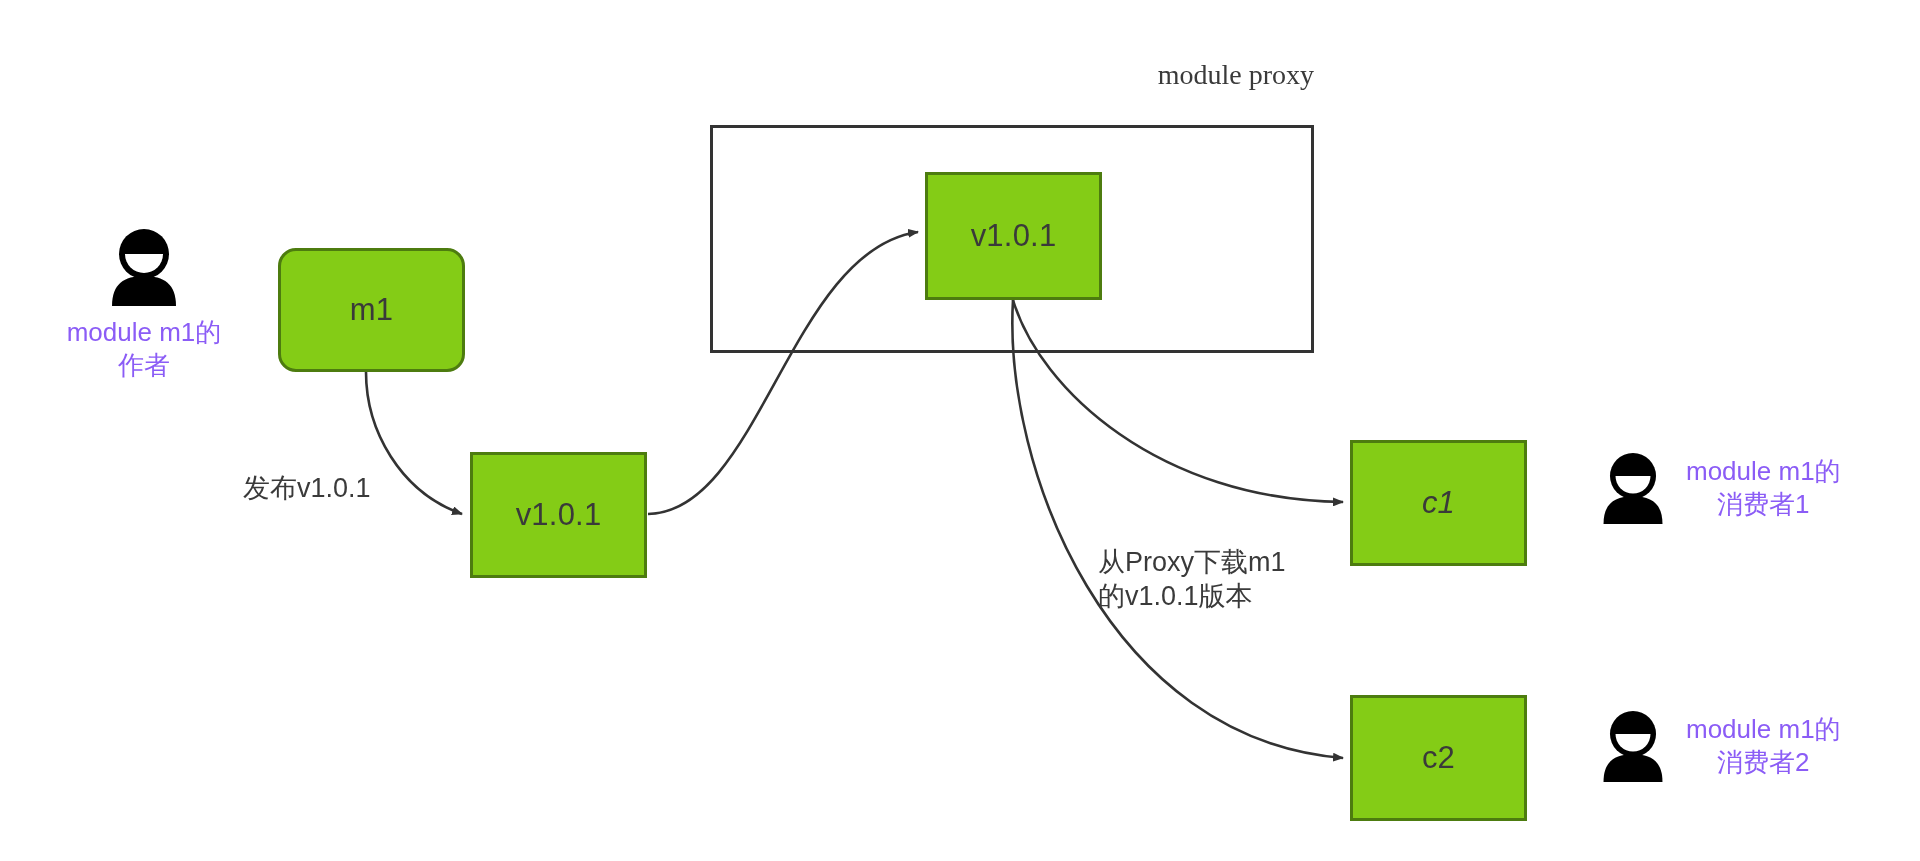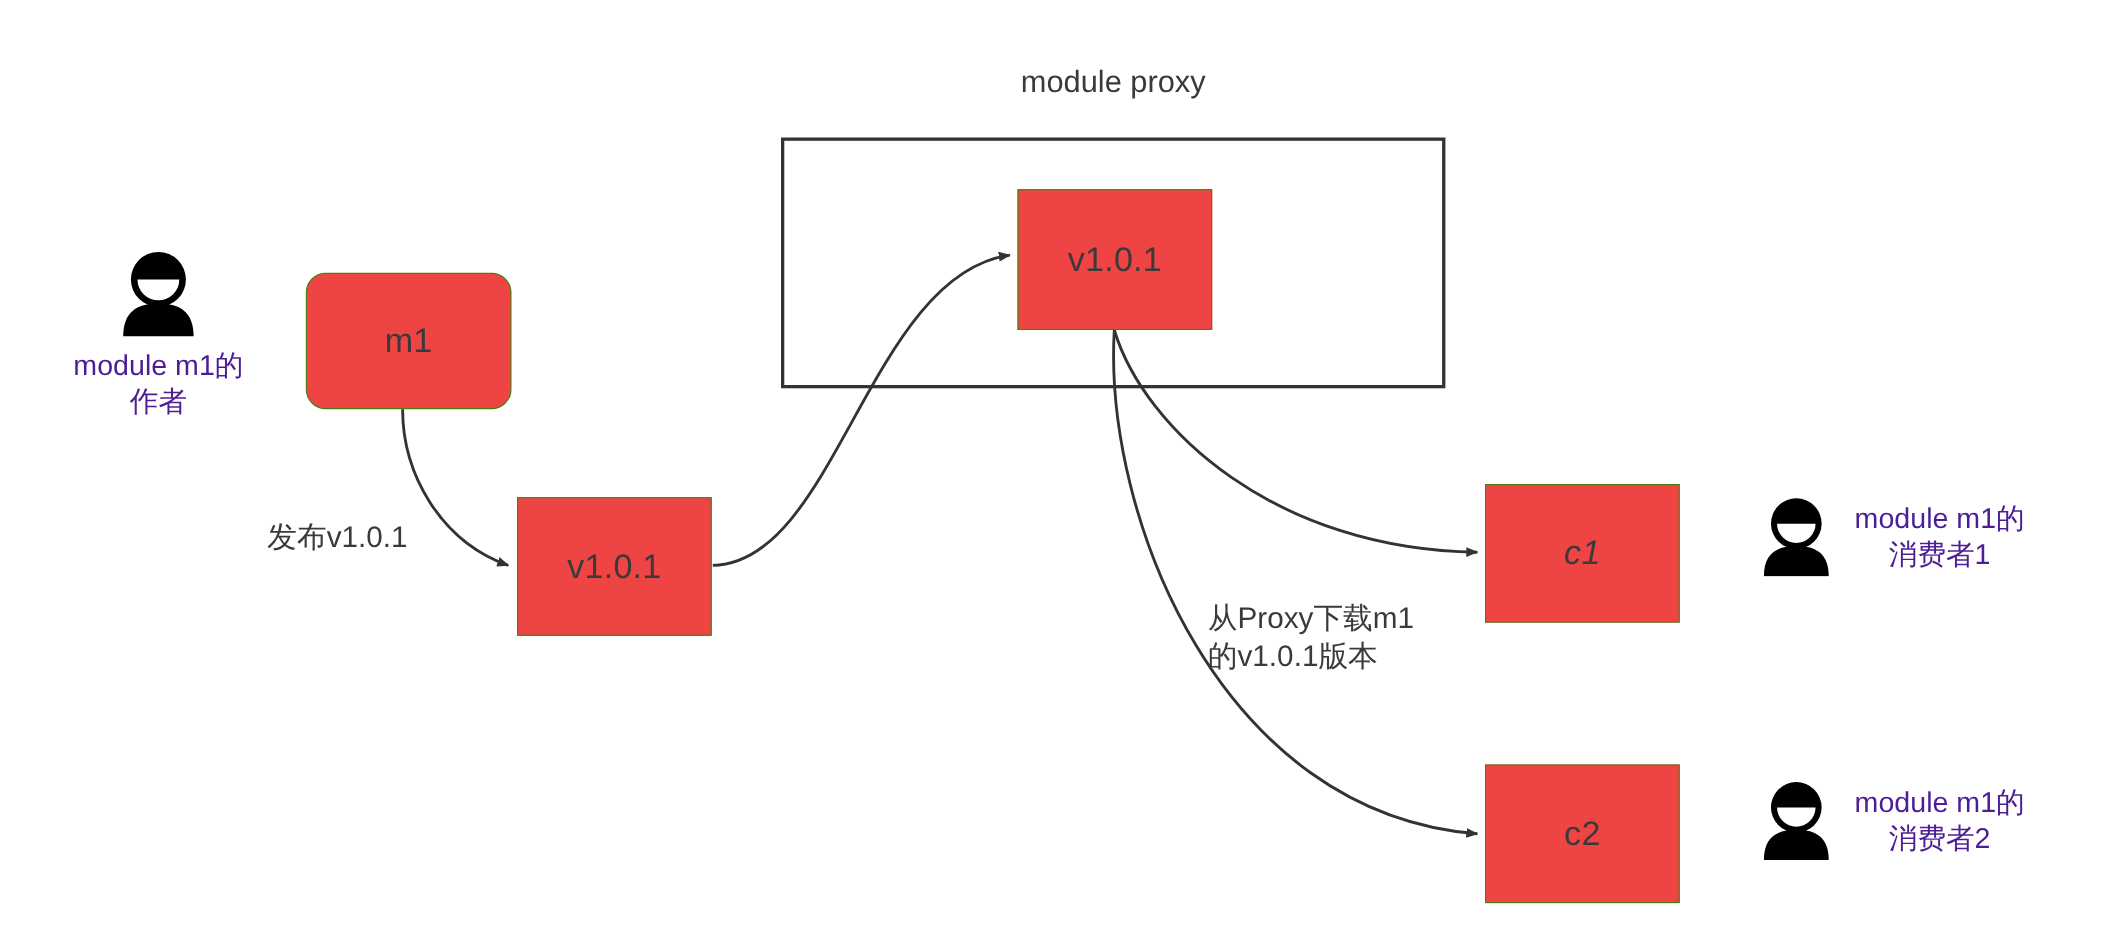--- a/index.html
+++ b/index.html
@@ -18,22 +18,22 @@
   svg.layer {
     position: absolute;
     left: 0;
     top: 0;
     width: 1920px;
     height: 861px;
   }
   .node-box {
     position: absolute;
     box-sizing: border-box;
-    border: 1px solid #4d7c0f;
-    background: #ef4444;
+    border: 3px solid #4d7c0f;
+    background: #84cc16;
     display: flex;
     align-items: center;
     justify-content: center;
     color: #3a3a3a;
     font-size: 31px;
     font-weight: 400;
     letter-spacing: 0.2px;
   }
   .group-box {
     position: absolute;
@@ -42,35 +42,36 @@
     background: transparent;
   }
   .lbl {
     position: absolute;
     color: #3a3a3a;
     font-size: 27px;
     line-height: 34px;
     white-space: pre;
   }
   .lbl-c {
-    text-align: center;
+    text-align: right;
+    font-family: Liberation Serif, serif;
   }
   .lbl-title {
     font-size: 28px;
   }
   .actor {
     position: absolute;
     display: flex;
     align-items: center;
   }
   .actor-col {
     flex-direction: column;
   }
   .actor-label {
-    color: #4c1d95;
+    color: #8b5cf6;
     font-size: 26px;
     line-height: 33px;
     text-align: center;
     white-space: pre;
   }
 </style>
 </head>
 <body>
 
 <div id="canvas">

